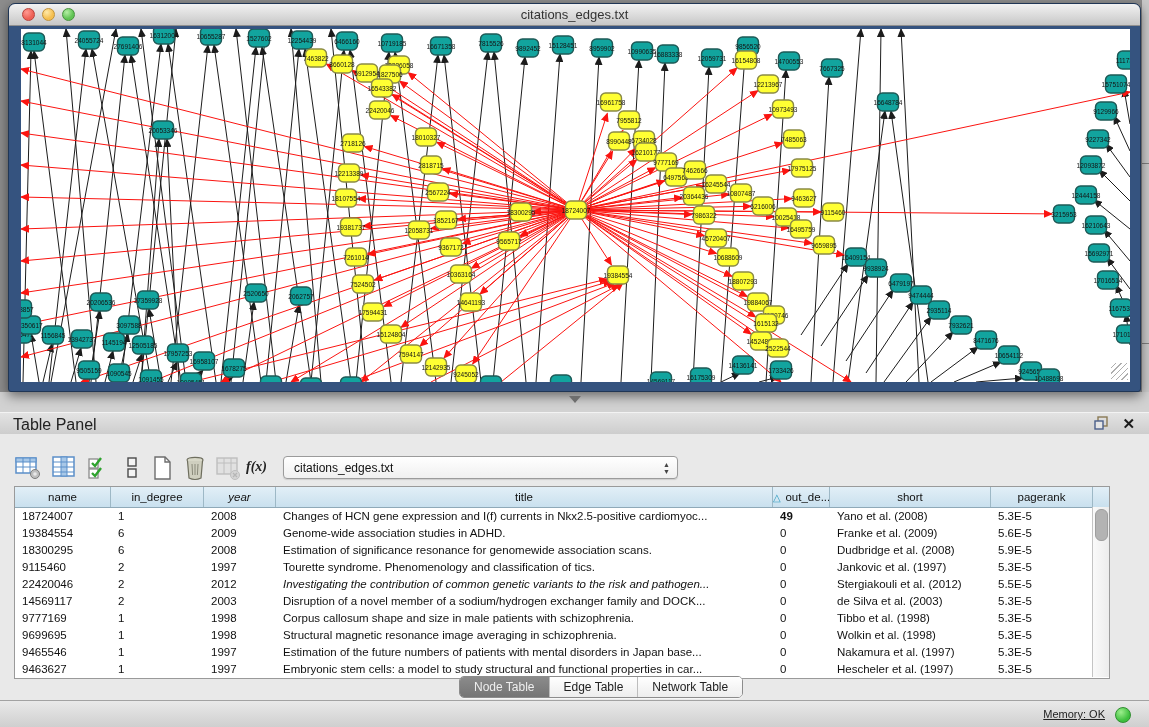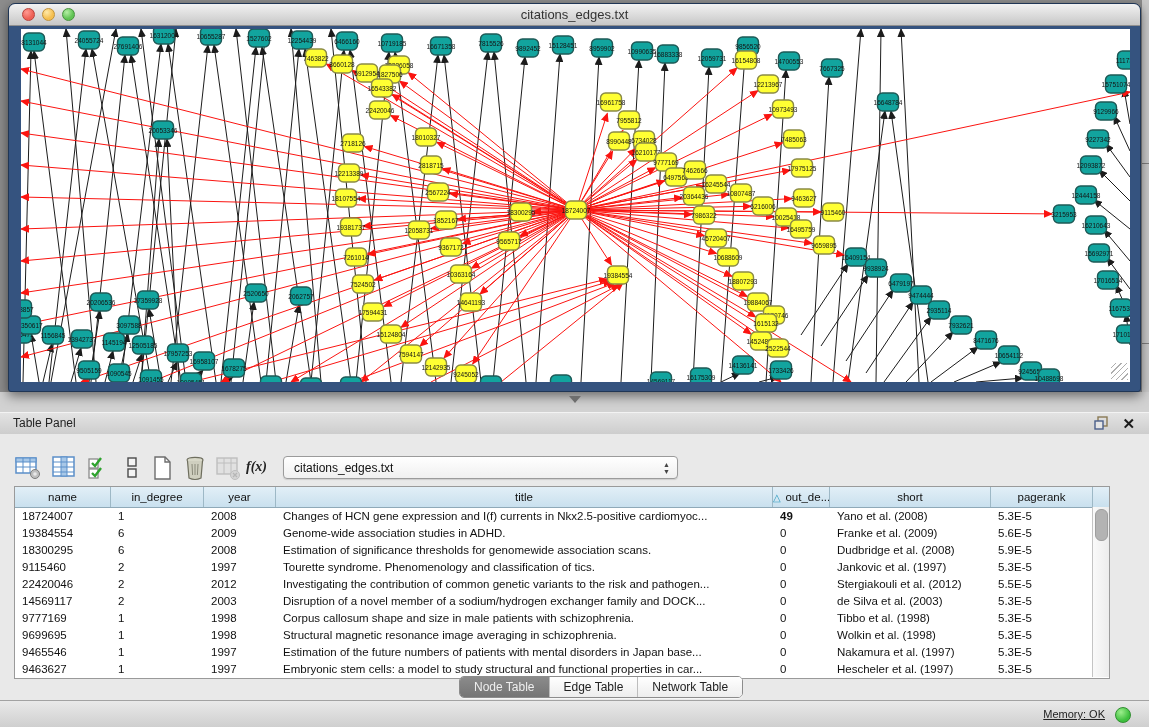--- a/index.html
+++ b/index.html
@@ -21,21 +21,21 @@
   .light.green{background:radial-gradient(circle at 35% 30%,#b4eea4,#61c454 60%);border:1px solid #47923e;}
   .net-canvas{position:absolute;left:12px;top:25px;width:1109px;height:353px;background:#fff;overflow:hidden;}
   .resize-grip{position:absolute;right:2px;bottom:2px;width:17px;height:17px;
       background:repeating-linear-gradient(135deg,transparent 0 3px,#9a9a9a 3px 4px);opacity:.8;}
   .divider-grabber{position:absolute;left:569px;top:396px;width:0;height:0;
       border-left:6px solid transparent;border-right:6px solid transparent;border-top:7px solid #6e6e6e;}
   svg text{font-family:"Liberation Sans",sans-serif;}
   
   .panel-header{position:absolute;left:0;top:412px;width:1149px;height:21px;
       background:linear-gradient(#e3e3e3,#cdcdcd);border-top:1px solid #f3f3f3;border-bottom:1px solid #adadad;}
-  .panel-header .ptitle{position:absolute;left:13px;top:3px;font-size:12px;color:#222;}
+  .panel-header .ptitle{position:absolute;left:13px;top:3px;font-size:16px;color:#222;}
   .float-icon{position:absolute;right:40px;top:3px;width:15px;height:15px;cursor:pointer;}
   .close-icon{position:absolute;right:14px;top:2px;font-size:15px;font-weight:bold;color:#1a1a1a;cursor:pointer;}
   .panel-body{position:absolute;left:0;top:434px;width:1149px;height:266px;background:#e9e9e9;}
   
   .toolbar{position:absolute;left:0;top:18px;height:34px;width:1149px;}
   .tb-icon{position:absolute;top:2px;width:28px;height:28px;cursor:pointer;}
   .combo{position:absolute;left:283px;top:4px;width:395px;height:23px;border:1px solid #9b9b9b;border-radius:4px;
       background:linear-gradient(#ffffff,#f0f0f0);box-sizing:border-box;cursor:pointer;box-shadow:0 1px 1px rgba(0,0,0,.12);}
   .combo .val{position:absolute;left:10px;top:4px;font-size:12px;color:#111;}
   .combo .arrows{position:absolute;right:7px;top:4px;font-size:7px;color:#444;line-height:7px;text-align:center;}
@@ -599,21 +599,21 @@
       <div class="combo">
         <span class="val">citations_edges.txt</span>
         <span class="arrows">▲<br>▼</span>
       </div>
     </div>
 
     <div class="dtable">
       <div class="thead" id="thead">
           <div class="th" style="width: 96px;">name</div>
           <div class="th" style="width: 93px;">in_degree</div>
-          <div class="th" style="width: 72px;">year</div>
+          <div class="th" style="width: 72px; font-style: italic;">year</div>
           <div class="th" style="width: 497px;">title</div>
           <div class="th" style="width: 57px;"><span class="sortglyph">△ </span>out_de...</div>
           <div class="th" style="width: 161px;">short</div>
           <div class="th" style="width: 102px;">pagerank</div>
         </div>
       <div class="tbody" id="tbody">
           <div class="tr">
             <div class="td" style="width: 96px;">18724007</div>
             <div class="td" style="width: 93px;">1</div>
             <div class="td" style="width: 72px;">2008</div>
@@ -628,39 +628,39 @@
             <div class="td" style="width: 72px;">2009</div>
             <div class="td" style="width: 497px;">Genome-wide association studies in ADHD.</div>
             <div class="td" style="width: 57px;">0</div>
             <div class="td" style="width: 161px;">Franke et al. (2009)</div>
             <div class="td" style="width: 102px;">5.6E-5</div>
           </div>
           <div class="tr">
             <div class="td" style="width: 96px;">18300295</div>
             <div class="td" style="width: 93px;">6</div>
             <div class="td" style="width: 72px;">2008</div>
-            <div class="td" style="width: 497px;">Estimation of significance thresholds for genomewide association scans.</div>
+            <div class="td" style="width: 497px;">Estimation of significance resonance for genomewide association scans.</div>
             <div class="td" style="width: 57px;">0</div>
             <div class="td" style="width: 161px;">Dudbridge et al. (2008)</div>
             <div class="td" style="width: 102px;">5.9E-5</div>
           </div>
           <div class="tr">
             <div class="td" style="width: 96px;">9115460</div>
             <div class="td" style="width: 93px;">2</div>
             <div class="td" style="width: 72px;">1997</div>
             <div class="td" style="width: 497px;">Tourette syndrome. Phenomenology and classification of tics.</div>
             <div class="td" style="width: 57px;">0</div>
             <div class="td" style="width: 161px;">Jankovic et al. (1997)</div>
             <div class="td" style="width: 102px;">5.3E-5</div>
           </div>
           <div class="tr">
             <div class="td" style="width: 96px;">22420046</div>
             <div class="td" style="width: 93px;">2</div>
             <div class="td" style="width: 72px;">2012</div>
-            <div class="td" style="width: 497px;">Investigating the contribution of common genetic variants to the risk and pathogen...</div>
+            <div class="td" style="width: 497px; font-style: italic;">Investigating the contribution of common genetic variants to the risk and pathogen...</div>
             <div class="td" style="width: 57px;">0</div>
             <div class="td" style="width: 161px;">Stergiakouli et al. (2012)</div>
             <div class="td" style="width: 102px;">5.5E-5</div>
           </div>
           <div class="tr">
             <div class="td" style="width: 96px;">14569117</div>
             <div class="td" style="width: 93px;">2</div>
             <div class="td" style="width: 72px;">2003</div>
             <div class="td" style="width: 497px;">Disruption of a novel member of a sodium/hydrogen exchanger family and DOCK...</div>
             <div class="td" style="width: 57px;">0</div>

